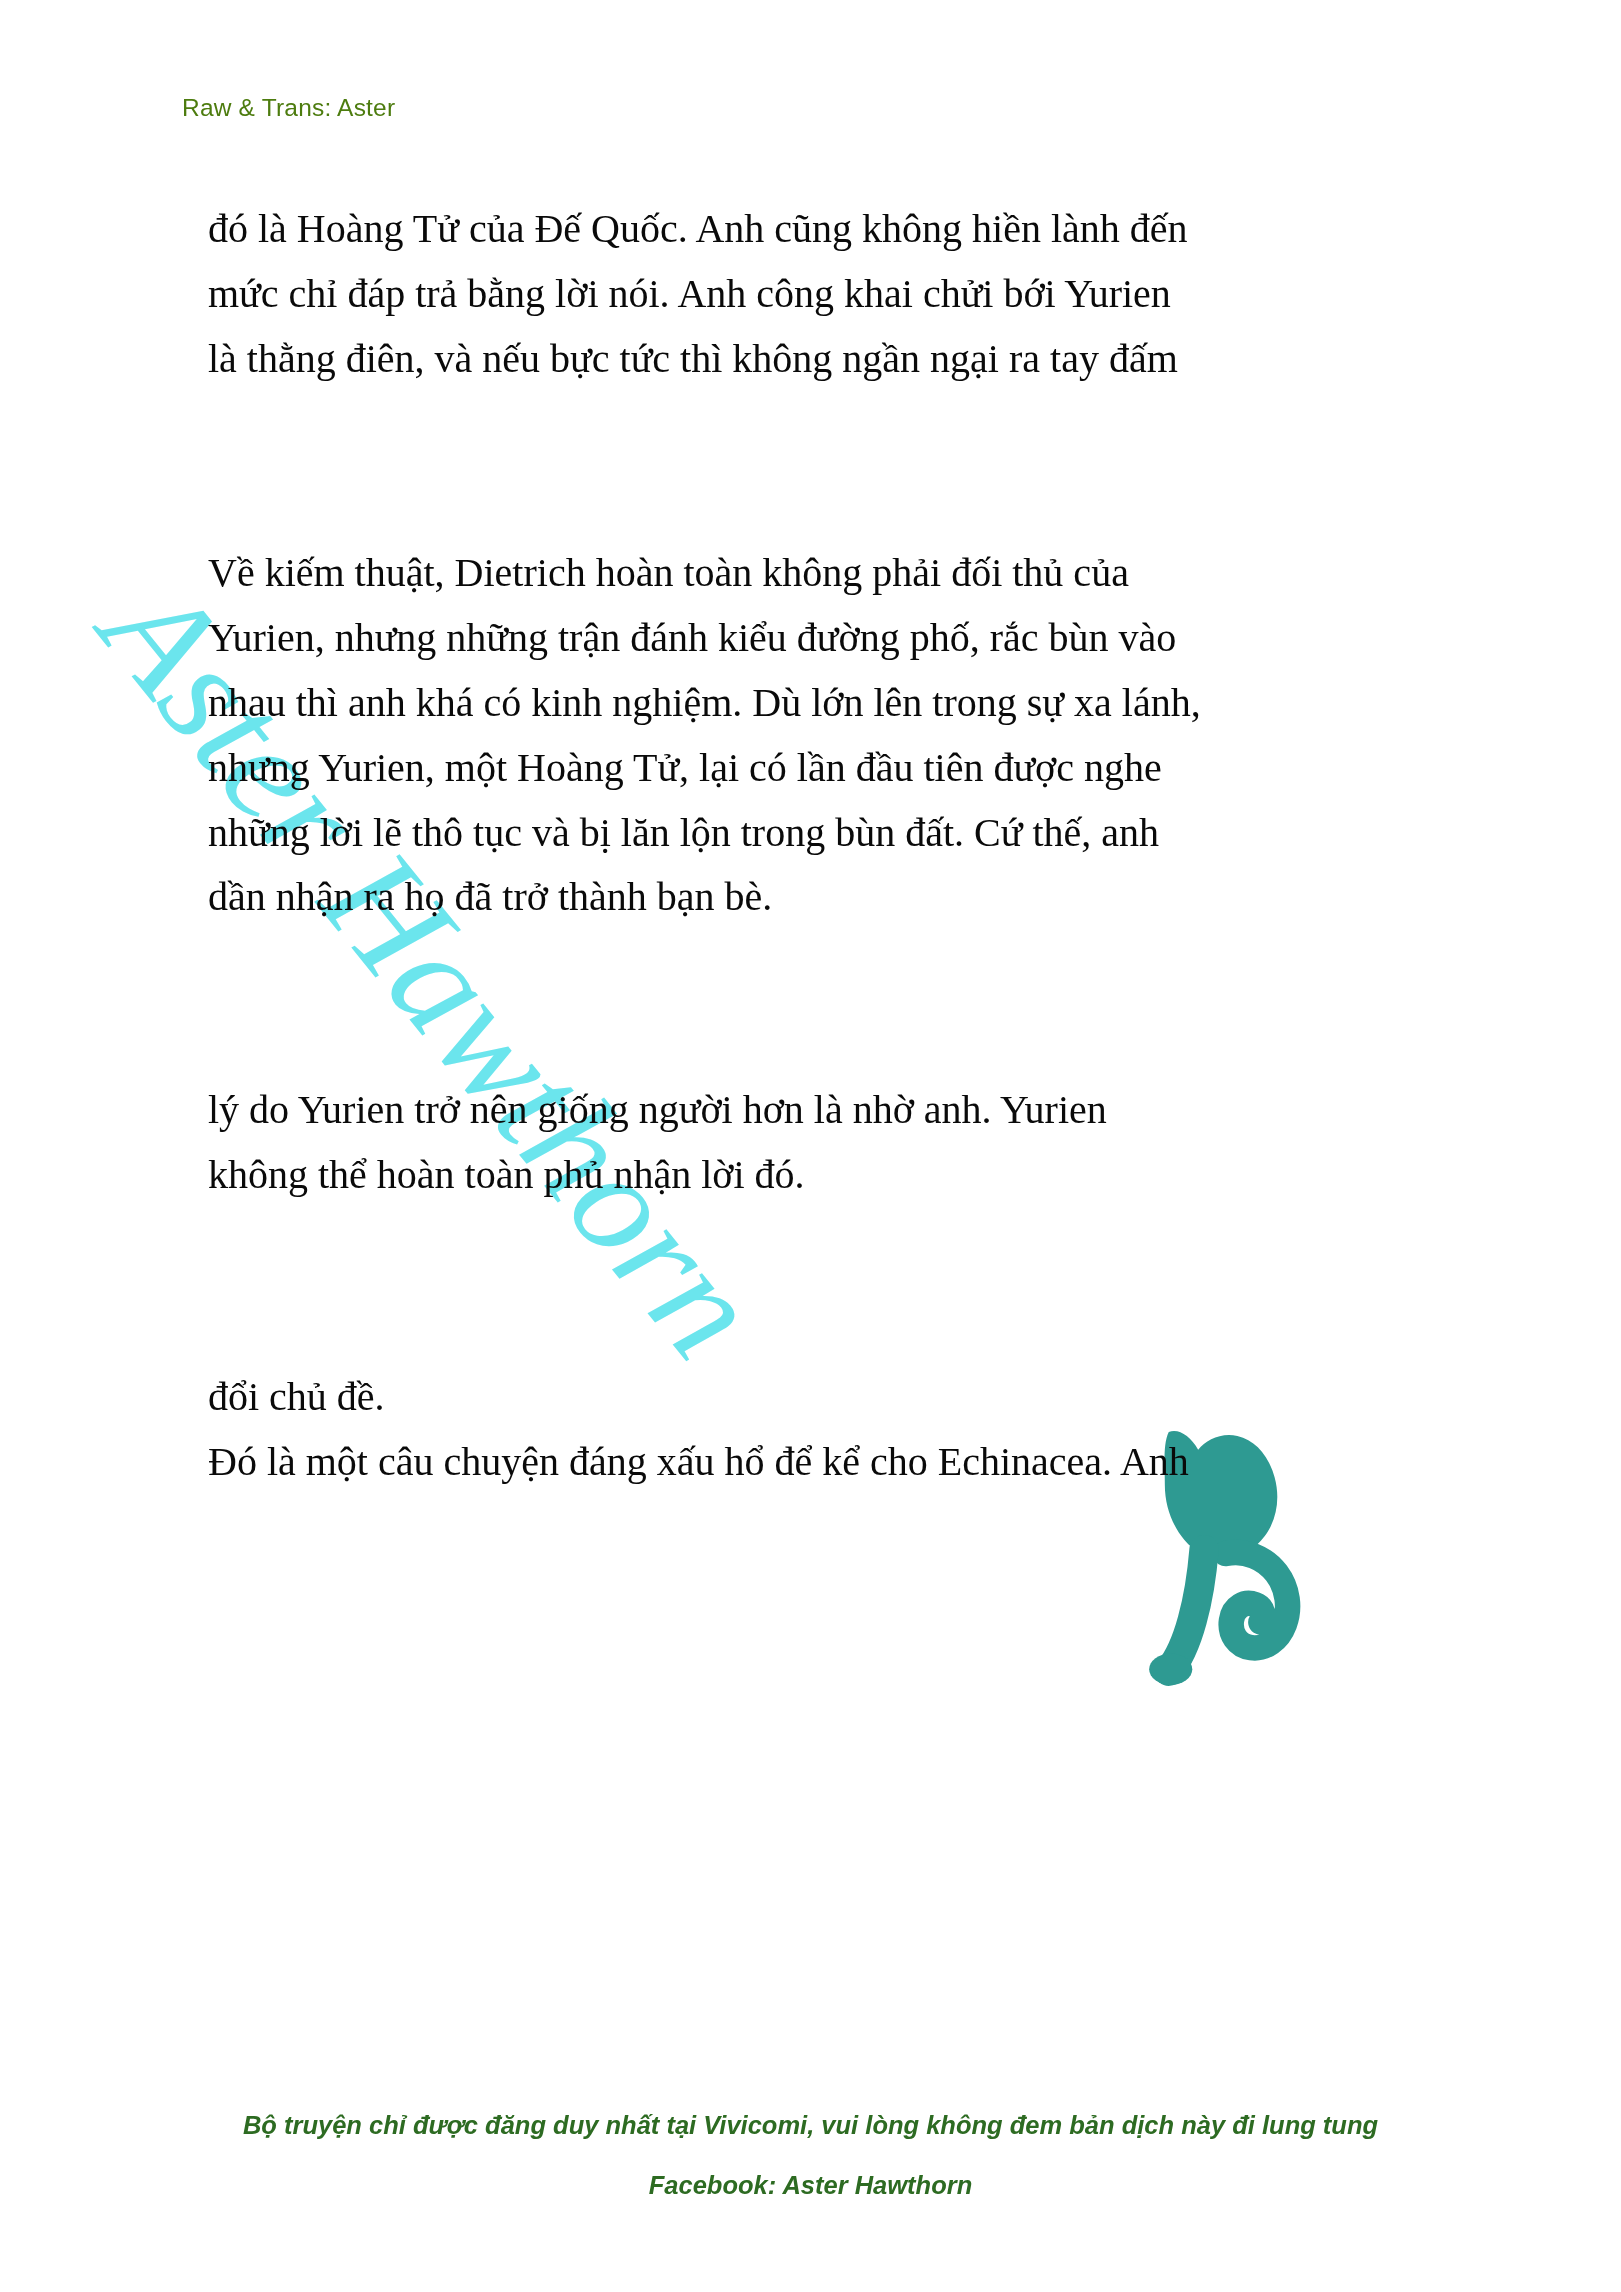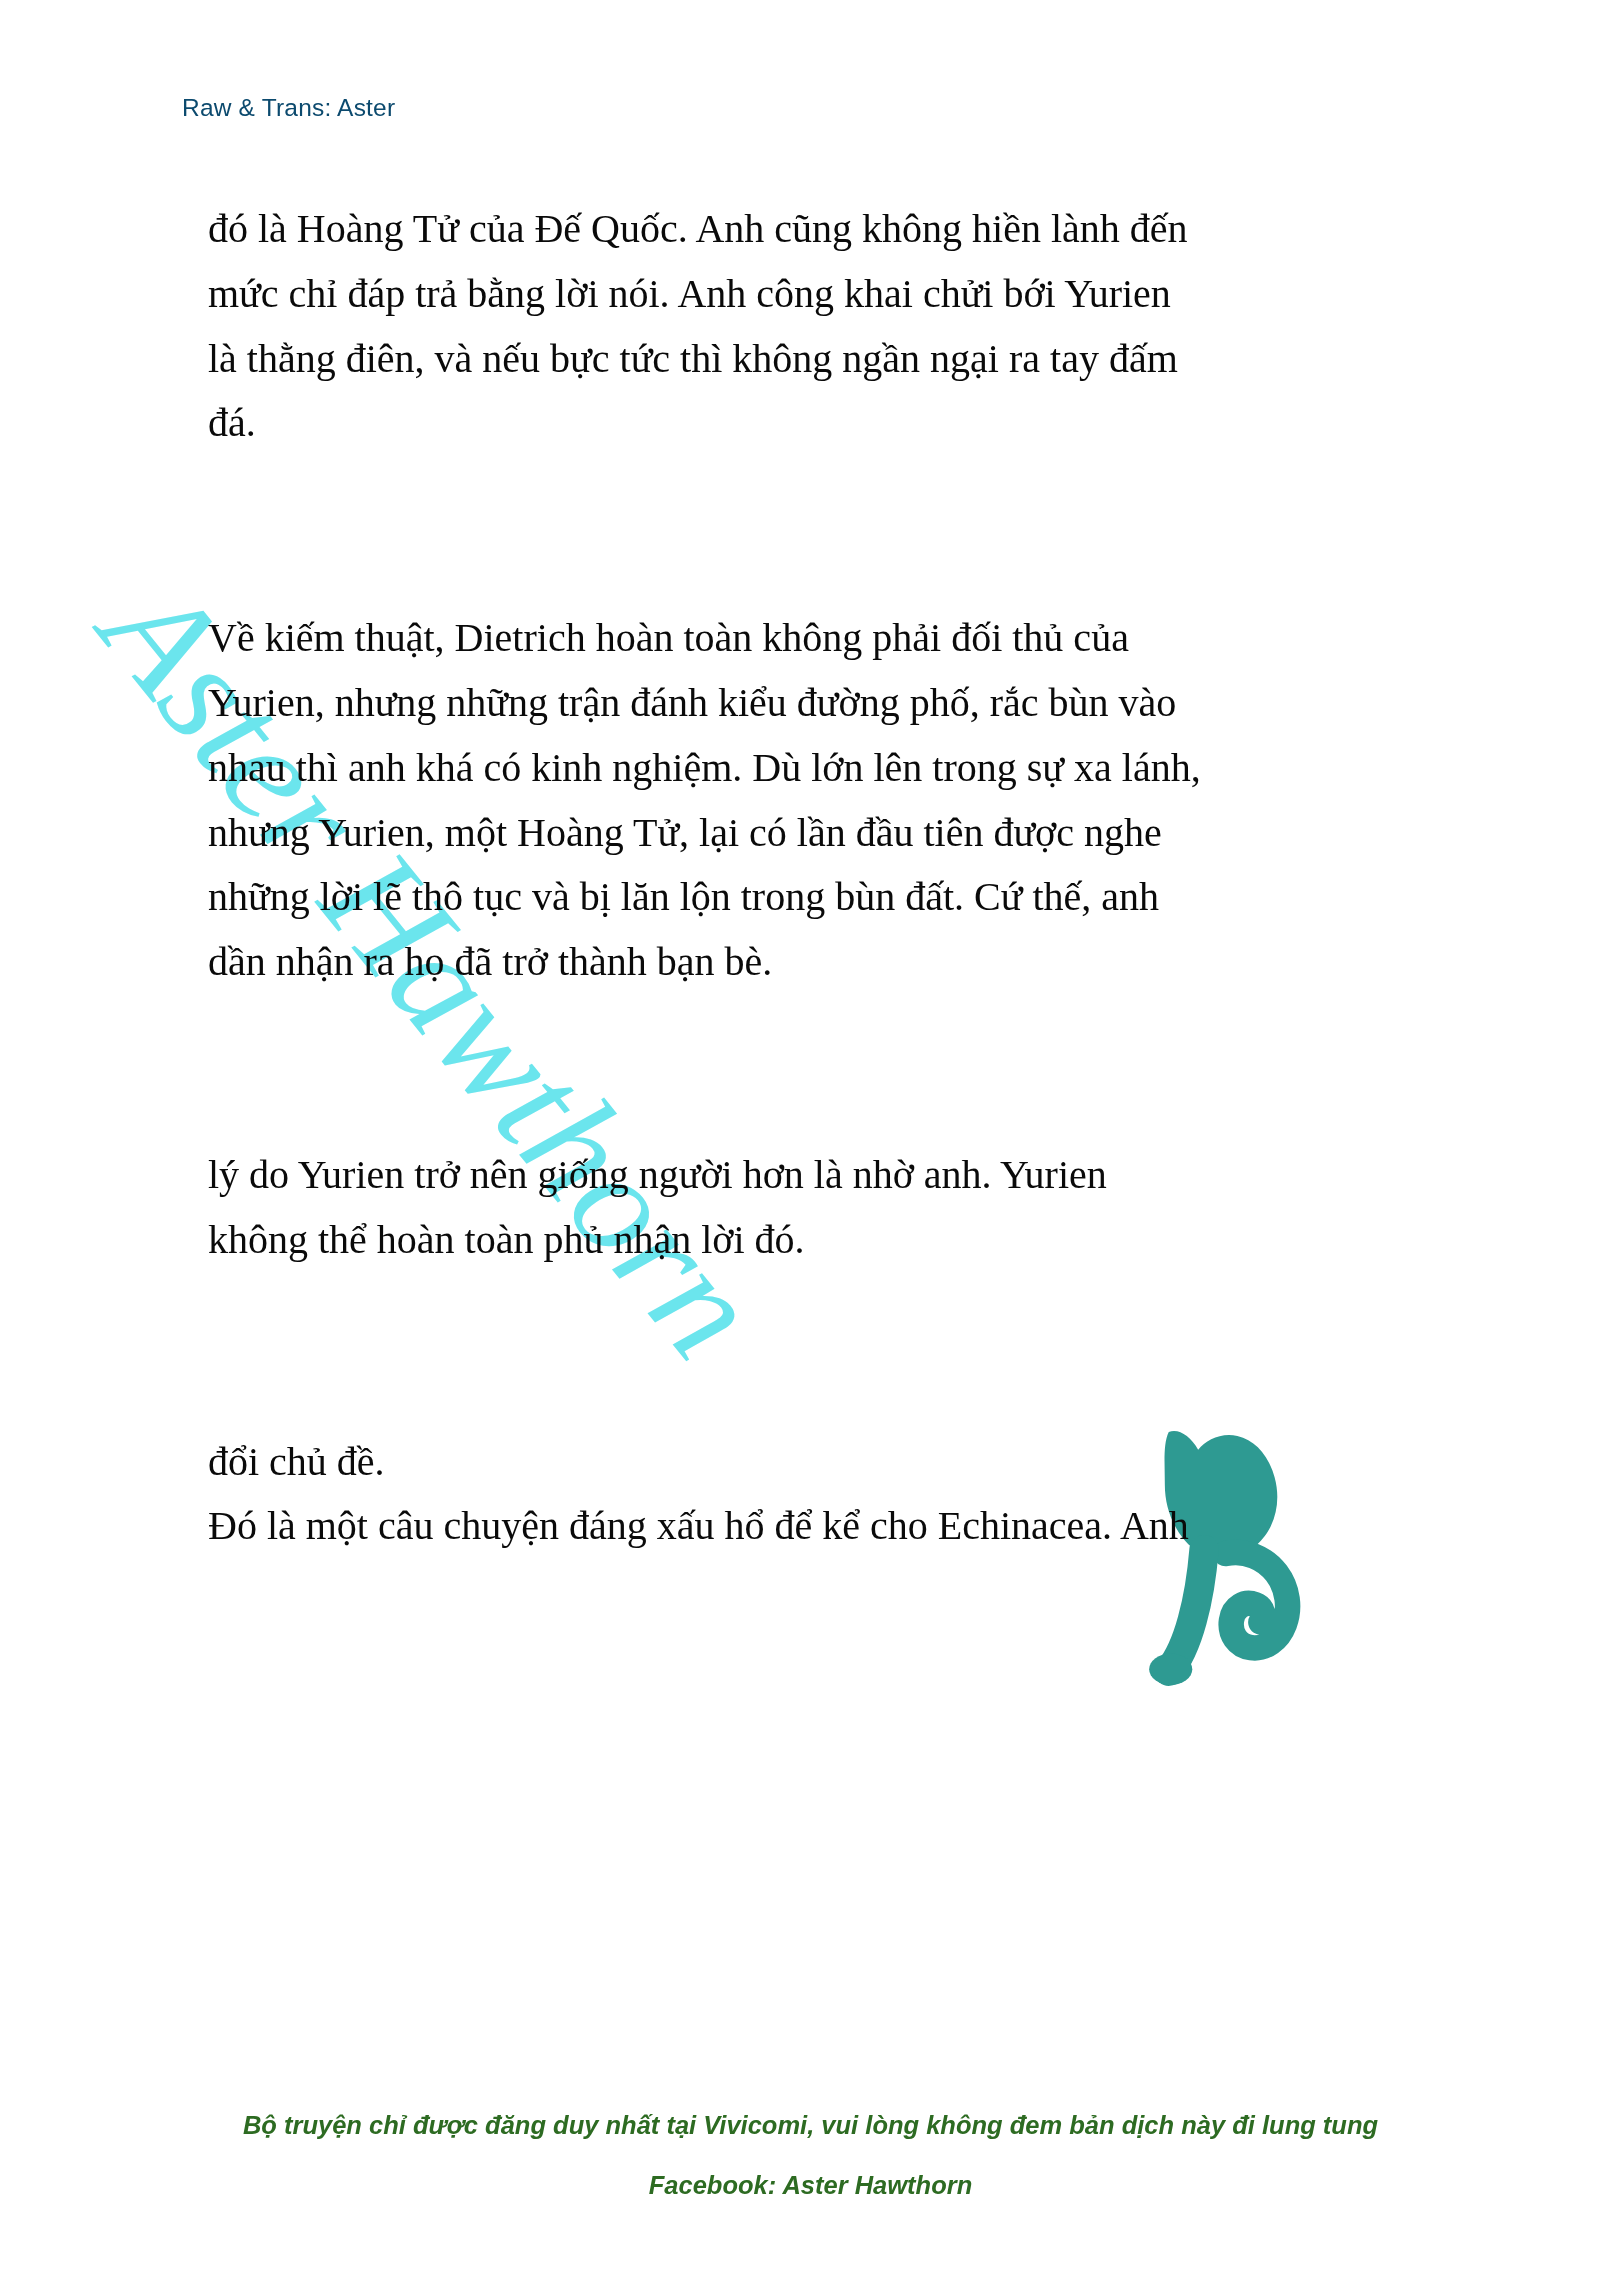--- a/index.html
+++ b/index.html
@@ -18,21 +18,21 @@
   }
 
   
   .header {
     position: absolute;
     left: 182px;
     top: 94px;
     font-family: "Liberation Sans", "DejaVu Sans", sans-serif;
     font-size: 24.5px;
     font-weight: 400;
-    color: #0c4a6e;
+    color: #4d7c0f;
     letter-spacing: 0.2px;
     white-space: nowrap;
   }
 
   
   .content {
     position: absolute;
     left: 192px;
     top: 181px;
     width: 1235px;
@@ -133,21 +133,20 @@
   <div class="watermark">
     <div class="watermark-text">Aster Hawthorn</div>
   </div>
 
   <div class="content">
 
     <p class="para">
       <span class="ln">đó là Hoàng Tử của Đế Quốc. Anh cũng không hiền lành đến</span>
       <span class="ln">mức chỉ đáp trả bằng lời nói. Anh công khai chửi bới Yurien</span>
       <span class="ln">là thằng điên, và nếu bực tức thì không ngần ngại ra tay đấm</span>
-      <span class="ln">đá.</span>
     </p>
 
     <div class="gap-1"></div>
 
     <p class="para">
       <span class="ln">Về kiếm thuật, Dietrich hoàn toàn không phải đối thủ của</span>
       <span class="ln">Yurien, nhưng những trận đánh kiểu đường phố, rắc bùn vào</span>
       <span class="ln">nhau thì anh khá có kinh nghiệm. Dù lớn lên trong sự xa lánh,</span>
       <span class="ln">nhưng Yurien, một Hoàng Tử, lại có lần đầu tiên được nghe</span>
       <span class="ln">những lời lẽ thô tục và bị lăn lộn trong bùn đất. Cứ thế, anh</span>

